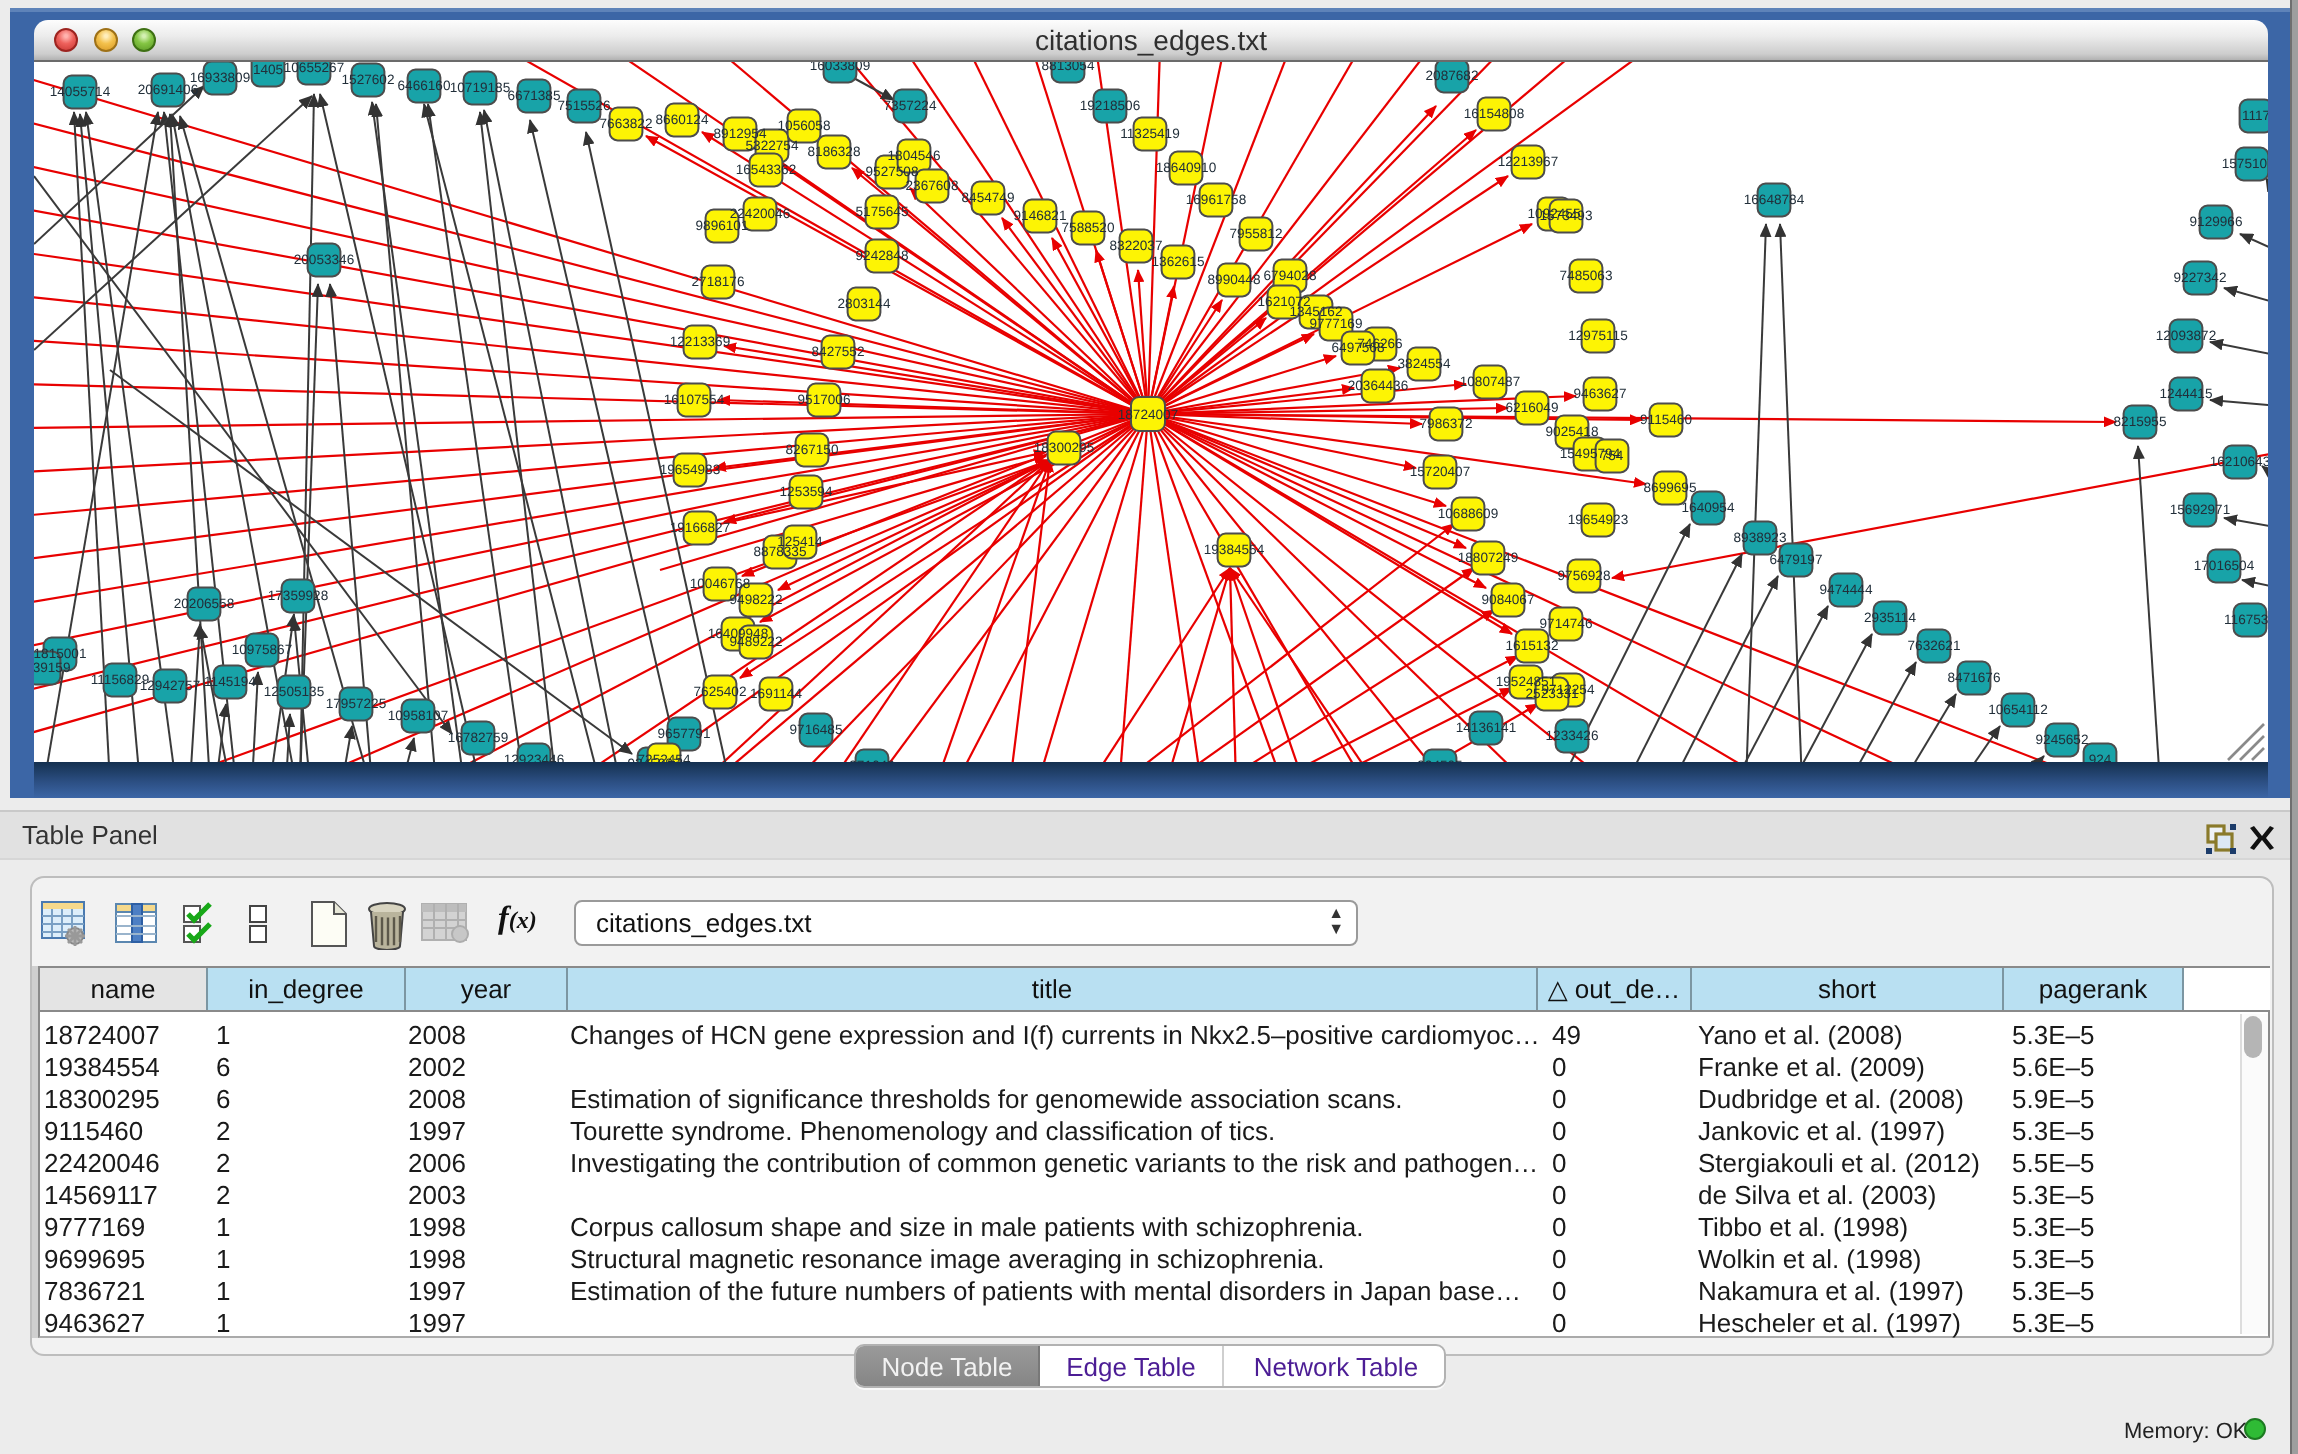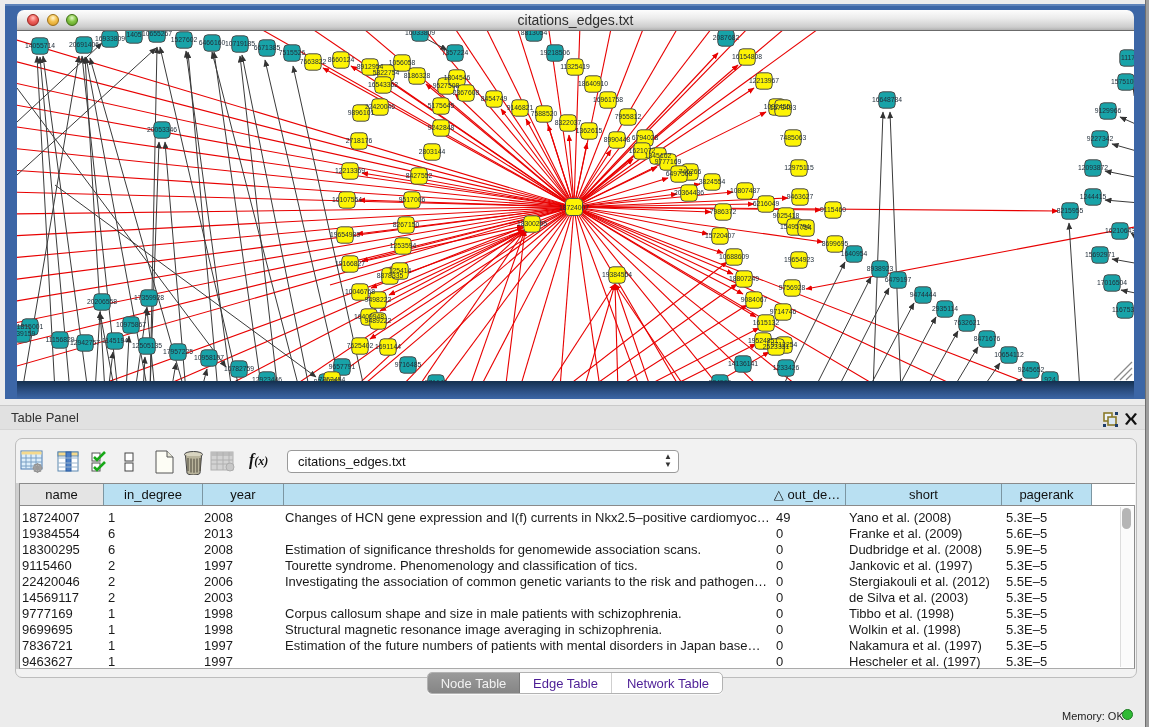--- a/index.html
+++ b/index.html
@@ -583,40 +583,41 @@
  <path d="M1,10 h22 M1,14 h22 M7,2 v18 M13,2 v18 M19,2 v18" stroke="#b0b0b0" stroke-width="1" fill="none"></path>
  <circle cx="20" cy="17" r="4" fill="#c7c7c7" stroke="#adadad"></circle>
 </svg>
 <div class="abs" style="left:249px;top:451px;font-family:'Liberation Serif',serif;font-style:italic;font-weight:bold;font-size:16px;color:#111">f<span style="font-size:12px">(x)</span></div>
 <div class="abs" id="combo">citations_edges.txt<span class="st">▲<br>▼</span></div>
 
 <div class="abs" id="thead">
  <div class="hcell" style="left:0;width:84px;background:#e4e4e4">name</div>
  <div class="hcell" style="left:84px;width:99px">in_degree</div>
  <div class="hcell" style="left:183px;width:81px">year</div>
+ <div class="hcell" style="left:264px;width:485px">title</div>
  <div class="hcell" style="left:749px;width:77px">△ out_de…</div>
  <div class="hcell" style="left:826px;width:156px">short</div>
  <div class="hcell" style="left:982px;width:90px">pagerank</div>
  <div class="hcell" style="left:1072px;width:43px;background:#fff;border-right:none"></div>
 </div>
 <div class="abs" id="tbody"></div>
 <div class="abs" id="gutter"></div>
 <div class="trow" style="top:509.5px">
 <span style="left:22px">18724007</span>
     <span style="left:108px">1</span>
     <span style="left:204px">2008</span>
     <span style="left:285px">Changes of HCN gene expression and I(f) currents in Nkx2.5–positive cardiomyoc…</span>
     <span style="left:776px">49</span>
     <span style="left:849px">Yano et al. (2008)</span>
     <span style="left:1006px">5.3E–5</span>
   </div>
 <div class="trow" style="top:525.6px">
 <span style="left:22px">19384554</span>
     <span style="left:108px">6</span>
-    <span style="left:204px">2013</span>
+    <span style="left:204px">2002</span>
     <span style="left:776px">0</span>
     <span style="left:849px">Franke et al. (2009)</span>
     <span style="left:1006px">5.6E–5</span>
   </div>
 <div class="trow" style="top:541.7px">
 <span style="left:22px">18300295</span>
     <span style="left:108px">6</span>
     <span style="left:204px">2008</span>
     <span style="left:285px">Estimation of significance thresholds for genomewide association scans.</span>
     <span style="left:776px">0</span>
@@ -629,21 +630,21 @@
     <span style="left:204px">1997</span>
     <span style="left:285px">Tourette syndrome. Phenomenology and classification of tics.</span>
     <span style="left:776px">0</span>
     <span style="left:849px">Jankovic et al. (1997)</span>
     <span style="left:1006px">5.3E–5</span>
   </div>
 <div class="trow" style="top:573.9px">
 <span style="left:22px">22420046</span>
     <span style="left:108px">2</span>
     <span style="left:204px">2006</span>
-    <span style="left:285px">Investigating the association of common genetic variants to the risk and pathogen…</span>
+    <span style="left:285px">Investigating the contribution of common genetic variants to the risk and pathogen…</span>
     <span style="left:776px">0</span>
     <span style="left:849px">Stergiakouli et al. (2012)</span>
     <span style="left:1006px">5.5E–5</span>
   </div>
 <div class="trow" style="top:590.0px">
 <span style="left:22px">14569117</span>
     <span style="left:108px">2</span>
     <span style="left:204px">2003</span>
     <span style="left:776px">0</span>
     <span style="left:849px">de Silva et al. (2003)</span>

